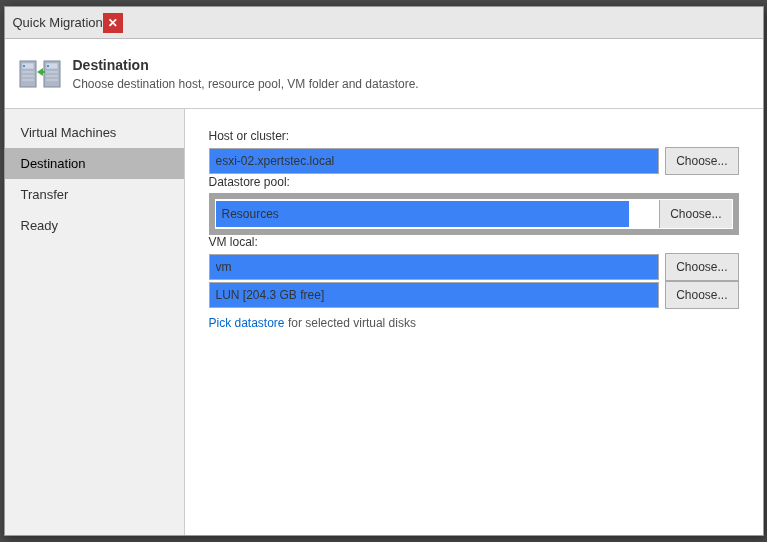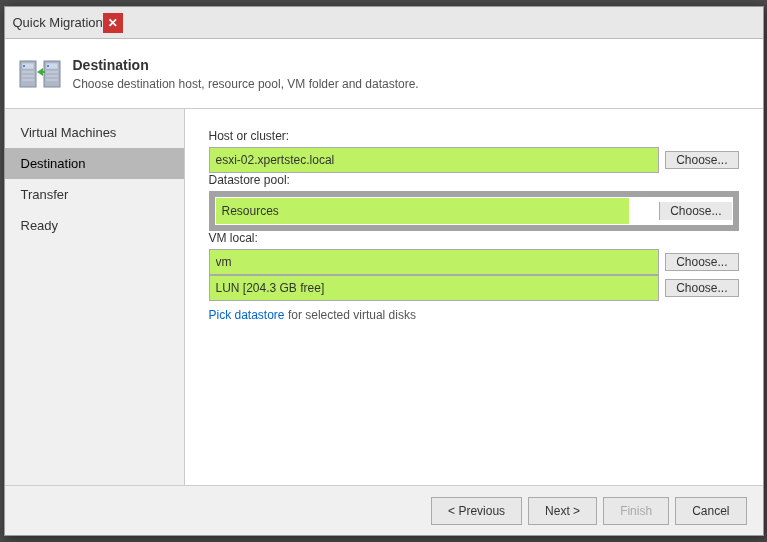--- a/index.html
+++ b/index.html
@@ -112,25 +112,25 @@
       align-items: center;
       gap: 6px;
     }
     .field-input {
       flex: 1;
       height: 26px;
       border: 1px solid #aaa;
       padding: 9px 6px;
       font-size: 12px;
       color: #333;
-      background: #bef264;
+      background: #3b82f6;
       outline: none;
     }
     .choose-btn {
-      height: 18px;
+      height: 28px;
       padding: 0 10px;
       background: #e8e8e8;
       border: 1px solid #aaa;
       cursor: pointer;
       font-size: 12px;
       color: #333;
       white-space: nowrap;
     }
     .pick-link {
       color: #0066cc;
@@ -257,19 +257,13 @@
           <button class="choose-btn">Choose...</button>
         </div>
         <div style="margin-top: 6px;">
           <a class="pick-link">Pick datastore</a><span class="pick-text"> for selected virtual disks</span>
         </div>
       </div>
 
     </div>
   </div>
 
-  <div class="footer">
-    <button class="footer-btn">&lt; Previous</button>
-    <button class="footer-btn">Next &gt;</button>
-    <button class="footer-btn" disabled="">Finish</button>
-    <button class="footer-btn">Cancel</button>
-  </div>
 </div>
 
 </body></html>

